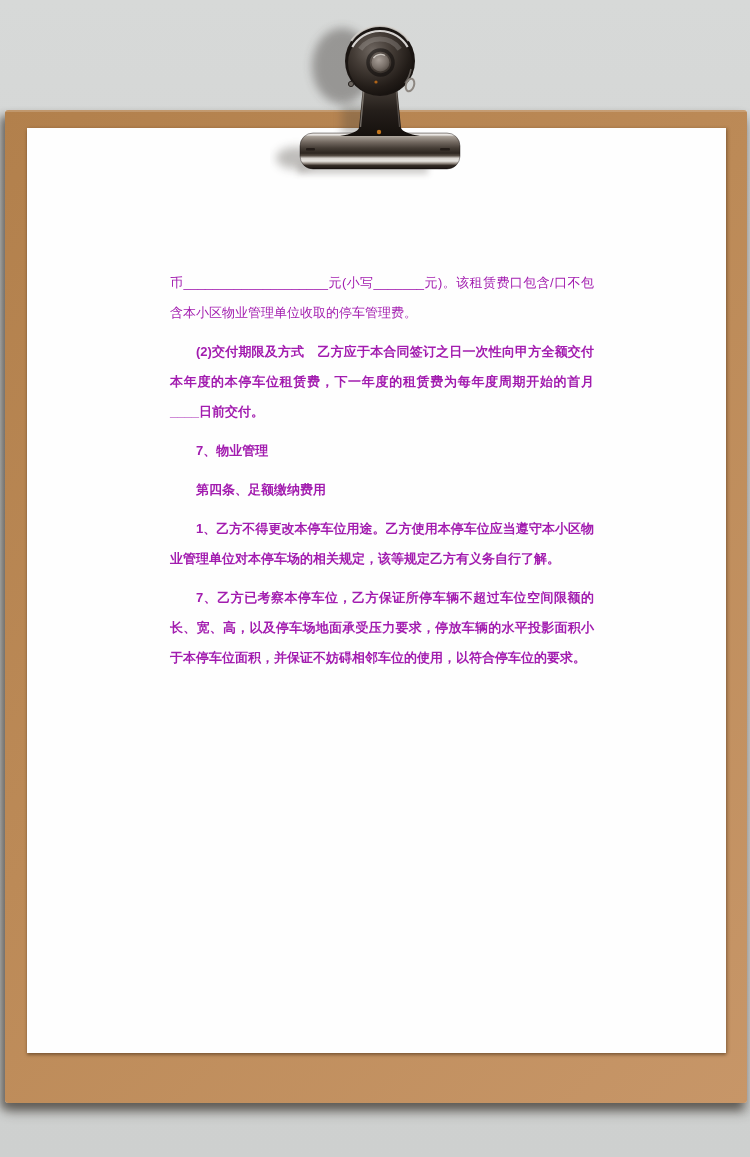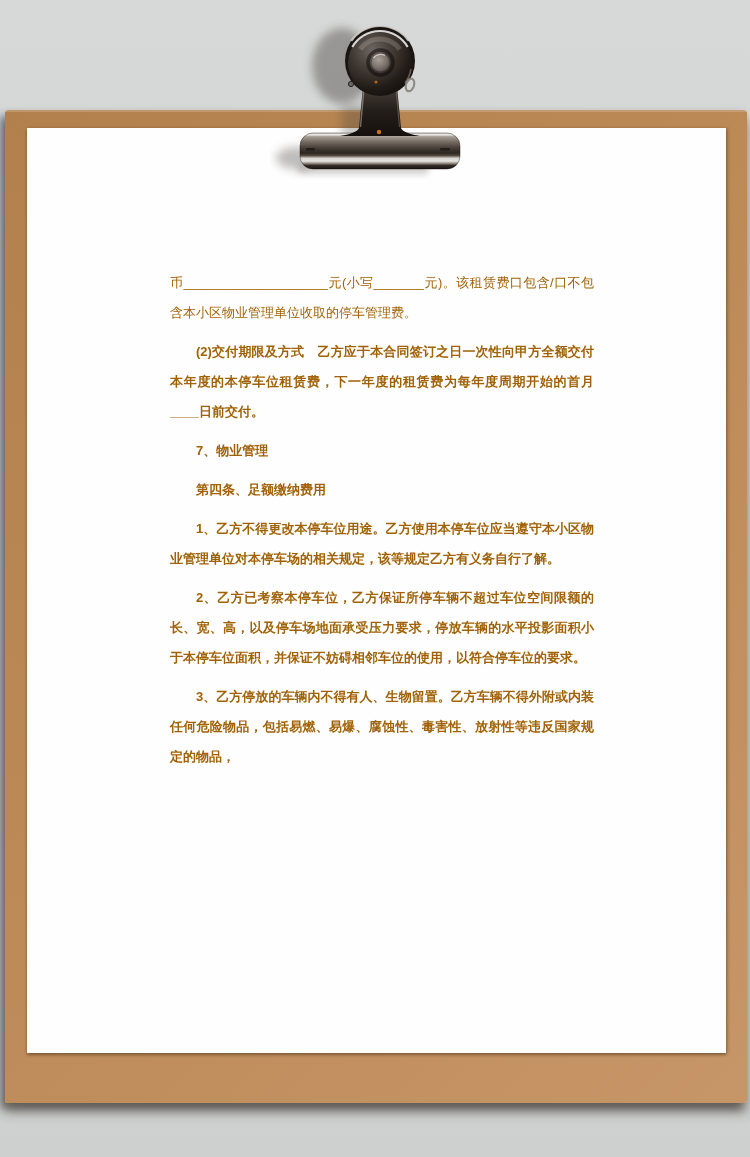--- a/index.html
+++ b/index.html
@@ -30,21 +30,21 @@
     position: absolute;
     left: 22px; top: 18px;
     width: 699px; height: 925px;
     background: #fefefe;
     box-shadow: 0 2px 3px rgba(84, 57, 30, 0.55), 2px 0 3px rgba(84, 57, 30, 0.25);
   }
   .doc {
     position: absolute;
     left: 143px; top: 140px;
     width: 424px;
-    color: #a16207;
+    color: #a21caf;
     font-size: 13px;
     line-height: 30px;
     text-align: justify;
   }
   .para { margin: 0 0 9px 0; }
   .para.indent { text-indent: 2em; font-weight: bold; }
   .para.bold { font-weight: bold; }
   .clip {
     position: absolute;
     left: 270px; top: 8px;
@@ -57,22 +57,21 @@
 <div class="backdrop"></div>
 
 <div class="board">
   <div class="paper">
     <div class="doc">
         <p class="para">币____________________元(小写_______元)。该租赁费口包含/口不包含本小区物业管理单位收取的停车管理费。</p>
         <p class="para indent">(2)交付期限及方式　乙方应于本合同签订之日一次性向甲方全额交付本年度的本停车位租赁费，下一年度的租赁费为每年度周期开始的首月____日前交付。</p>
         <p class="para indent">7、物业管理</p>
         <p class="para indent bold">第四条、足额缴纳费用</p>
         <p class="para indent">1、乙方不得更改本停车位用途。乙方使用本停车位应当遵守本小区物业管理单位对本停车场的相关规定，该等规定乙方有义务自行了解。</p>
-        <p class="para indent">2、乙方已考察本停车位，乙方保证所停车辆不超过车位空间限额的长、宽、高，以及停车场地面承受压力要求，停放车辆的水平投影面积小于本停车位面积，并保证不妨碍相邻车位的使用，以符合停车位的要求。</p>
-        <p class="para indent">3、乙方停放的车辆内不得有人、生物留置。乙方车辆不得外附或内装任何危险物品，包括易燃、易爆、腐蚀性、毒害性、放射性等违反国家规定的物品，</p>
+        <p class="para indent">7、乙方已考察本停车位，乙方保证所停车辆不超过车位空间限额的长、宽、高，以及停车场地面承受压力要求，停放车辆的水平投影面积小于本停车位面积，并保证不妨碍相邻车位的使用，以符合停车位的要求。</p>
       </div>
   </div>
 </div>
 
 <svg class="clip" viewBox="0 0 220 180" width="220" height="180" aria-hidden="true">
   <defs>
     <filter id="blur7" x="-60%" y="-60%" width="220%" height="220%">
         <feGaussianBlur stdDeviation="5"></feGaussianBlur>
       </filter>
     <filter id="blur4" x="-60%" y="-60%" width="220%" height="220%">

